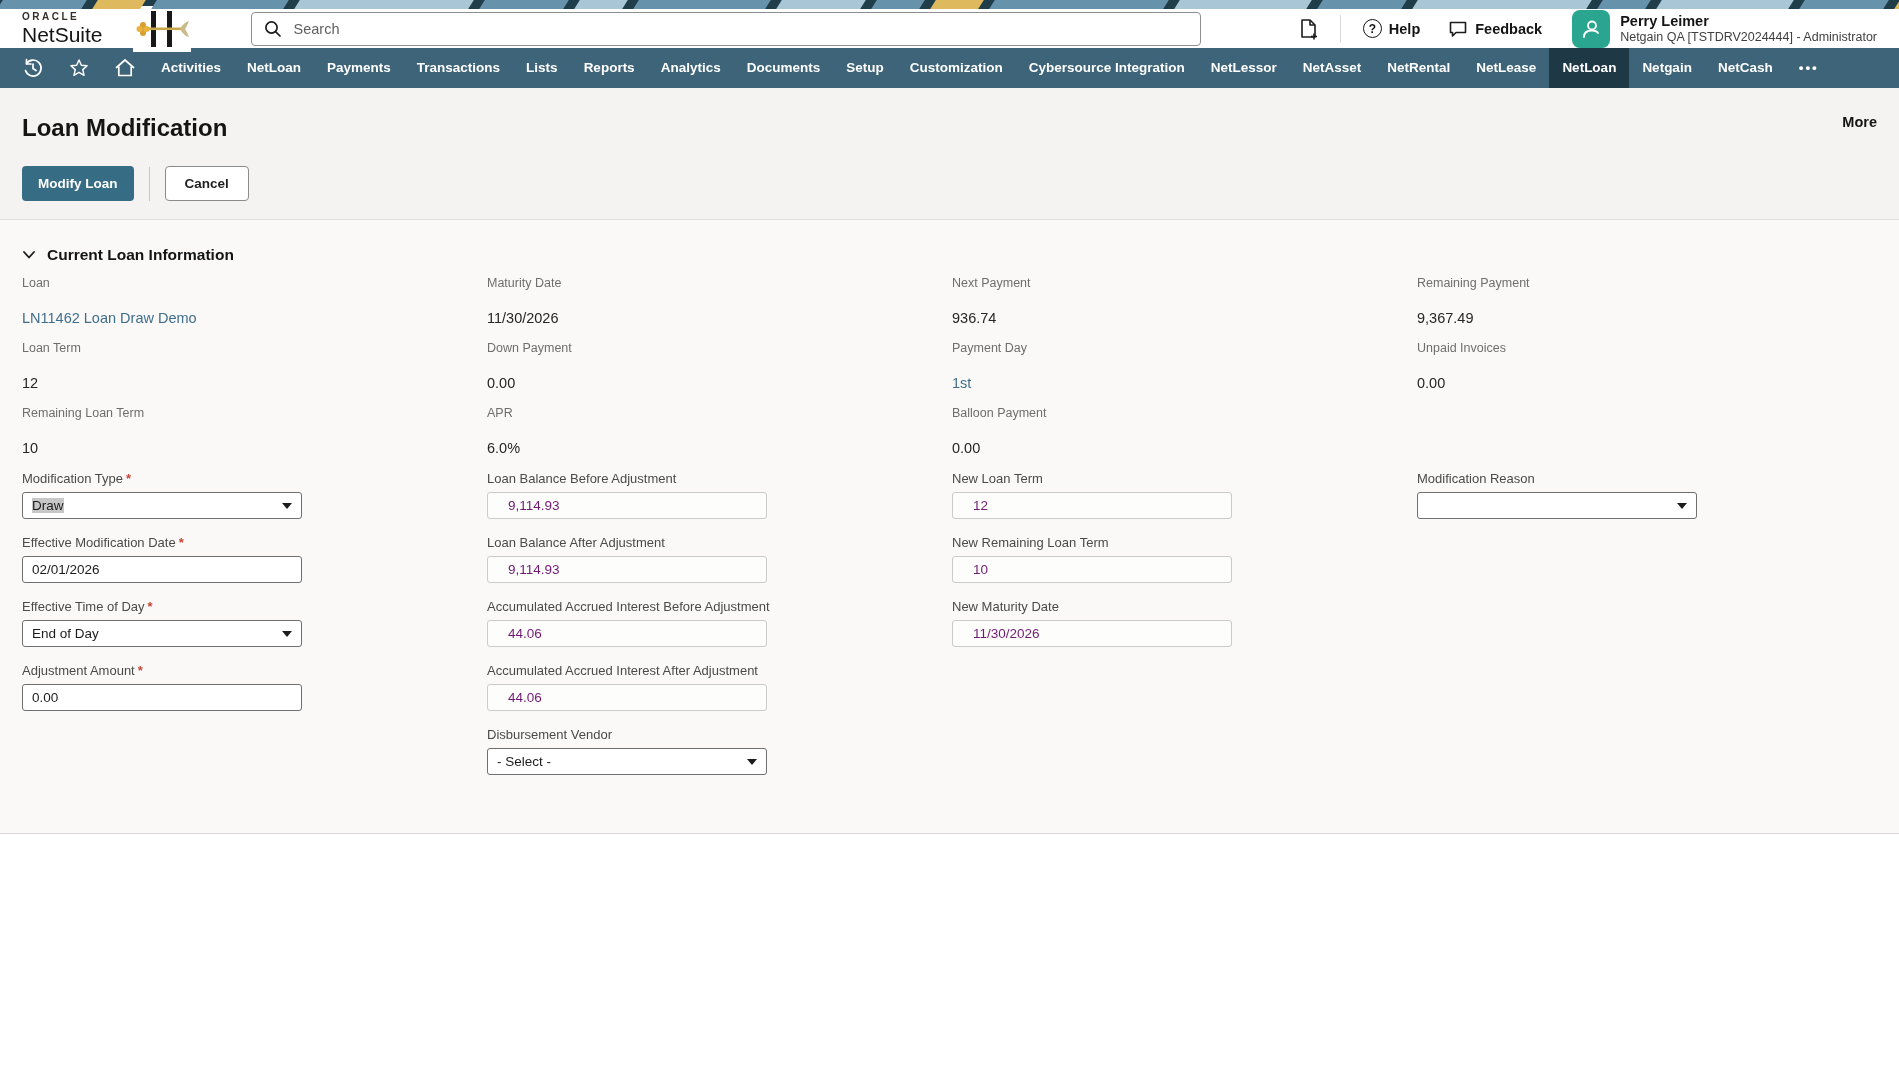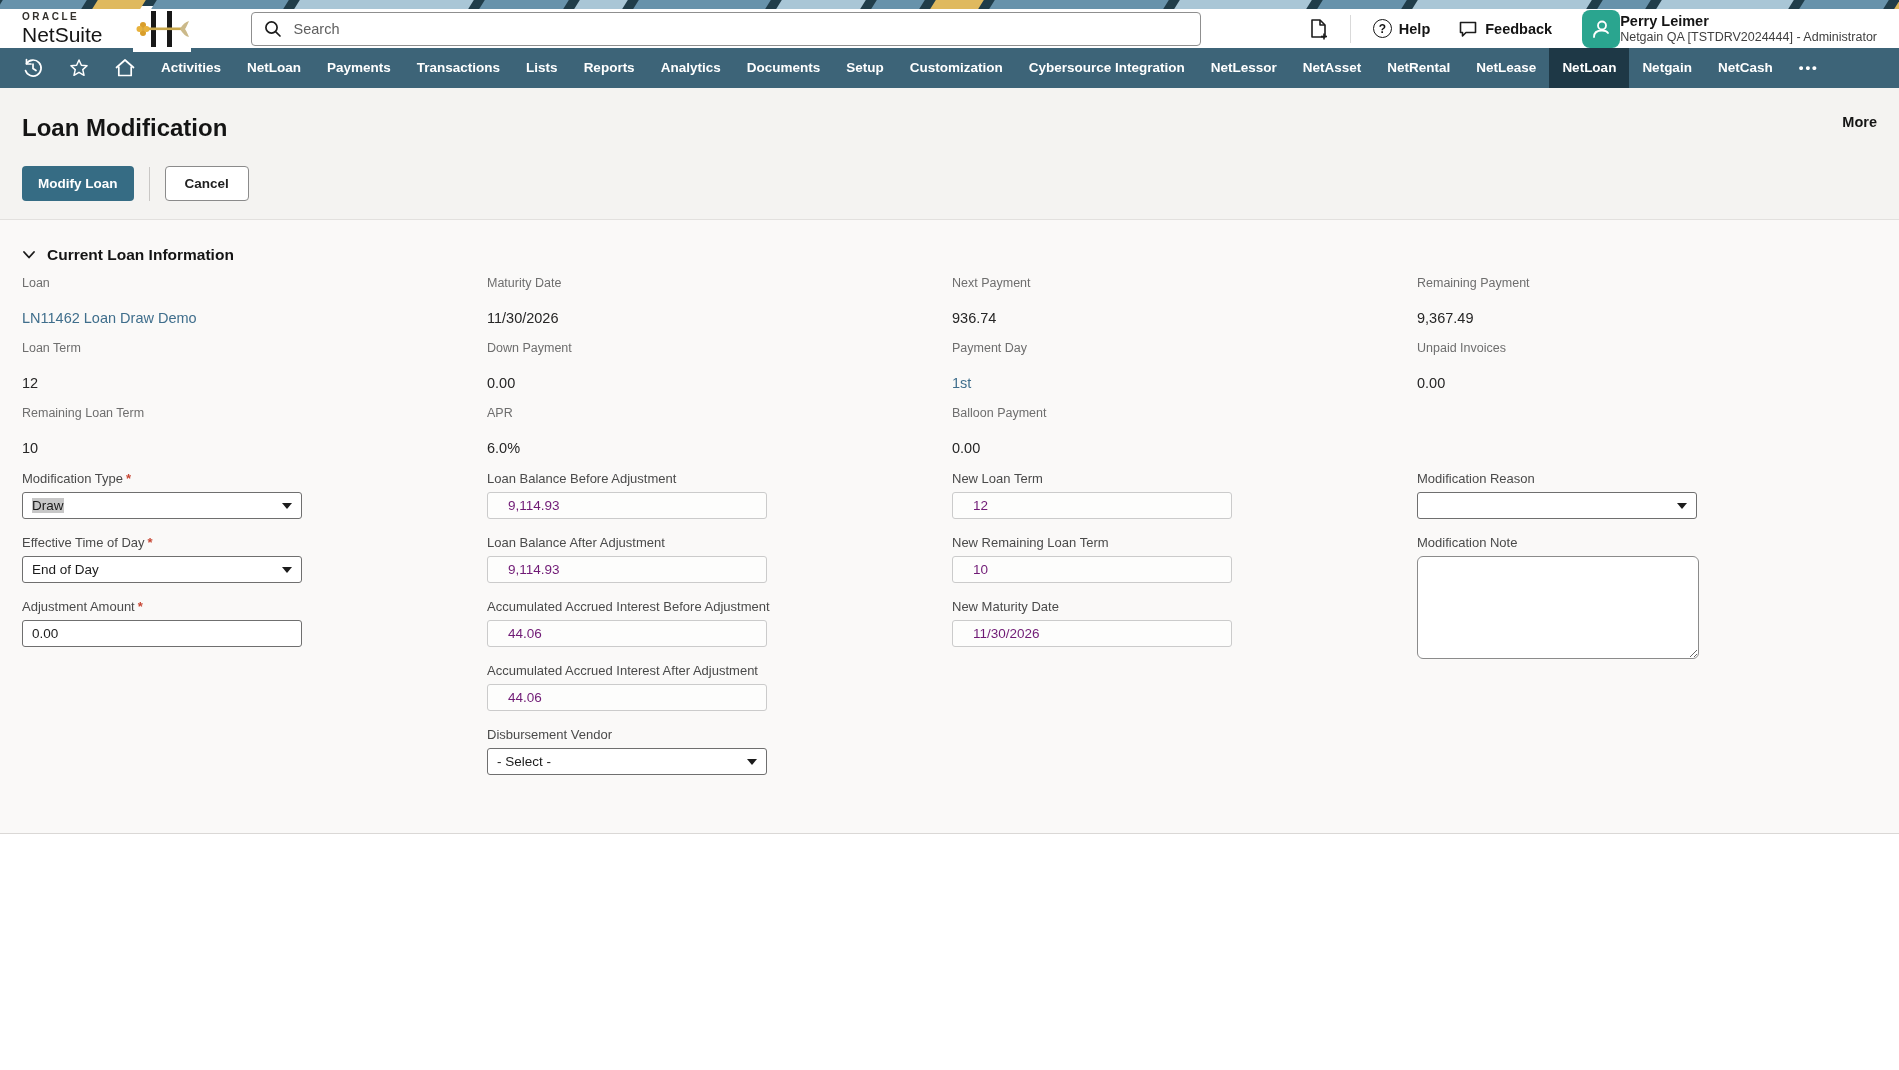--- a/index.html
+++ b/index.html
@@ -23,21 +23,21 @@
   .brand .netsuite { font-size:21px; color:#141414; margin-top:2px; }
   .companylogo { margin-left:30px; width:58px; height:46px; background:#fff; display:flex; align-items:center; justify-content:center; }
   .searchbar { margin-left:60px; width:950px; height:34px; border:1px solid #8f8f8f; border-radius:4px;
     display:flex; align-items:center; padding:0 12px; gap:10px; background:#fff; }
   .searchbar input { border:none; outline:none; flex:1; font-size:14.5px; font-family:inherit; color:#333; background:transparent; }
   .searchbar input::placeholder { color:#5f5f5f; }
   .hdr-right { margin-left:auto; display:flex; align-items:center; }
   .hdr-iconbtn { display:flex; align-items:center; gap:7px; font-size:14.5px; font-weight:700; color:#141414; padding:0 14px; cursor:pointer; }
   .hdr-divider { width:1px; height:28px; background:#d9d9d9; margin:0 8px; }
   .helpq { width:19px; height:19px; border:1.6px solid #141414; border-radius:50%; display:flex; align-items:center; justify-content:center; font-size:12px; font-weight:700; }
-  .userblock { display:flex; align-items:center; margin-left:16px; }
+  .userblock { display:flex; align-items:center; gap:10px; margin-left:16px; }
   .avatar { width:38px; height:38px; border-radius:8px; background:#2aa58f; display:flex; align-items:center; justify-content:center; }
   .user-name { font-size:14.5px; font-weight:700; color:#141414; line-height:1.25; }
   .user-sub { font-size:12.5px; color:#3f3f3f; line-height:1.25; }
 
   
   .nav { height:40px; background:#3d6478; display:flex; align-items:center; padding:0 10px; }
   .nav-icon { width:46px; height:40px; display:flex; align-items:center; justify-content:center; cursor:pointer; }
   .nav-item { padding:0 13px; height:40px; line-height:40px; color:#fff; font-weight:700; font-size:13.5px; cursor:pointer; white-space:nowrap; }
   .nav-item.active { background:#1e3846; }
   .nav-item.more { letter-spacing:2px; }
@@ -279,20 +279,24 @@
 
     <div>
       <div class="field">
         <div class="flabel"><span>Modification Type</span><span class="req">*</span></div>
         <div class="control select">
           <span class="sel-highlight">Draw</span>
           <span class="arrow"></span>
         </div>
       </div>
       <div class="field">
+        <div class="flabel"><span>Effective Modification Date</span><span class="req">*</span></div>
+        <input class="control" type="text" value="02/01/2026" style="">
+      </div>
+      <div class="field">
         <div class="flabel"><span>Effective Time of Day</span><span class="req">*</span></div>
         <div class="control select">
           <span>End of Day</span>
           <span class="arrow"></span>
         </div>
       </div>
       <div class="field">
         <div class="flabel"><span>Adjustment Amount</span><span class="req">*</span></div>
         <input class="control" type="text" value="0.00" style="">
       </div>
@@ -340,20 +344,16 @@
     </div>
 
     <div>
       <div class="field">
         <div class="flabel">Modification Reason</div>
         <div class="control select">
           <span></span>
           <span class="arrow"></span>
         </div>
       </div>
-      <div class="field">
-        <div class="flabel">Modification Note</div>
-        <textarea class="note" style=""></textarea>
-      </div>
     </div>
 
   </div>
 </div>
 
 </body></html>

